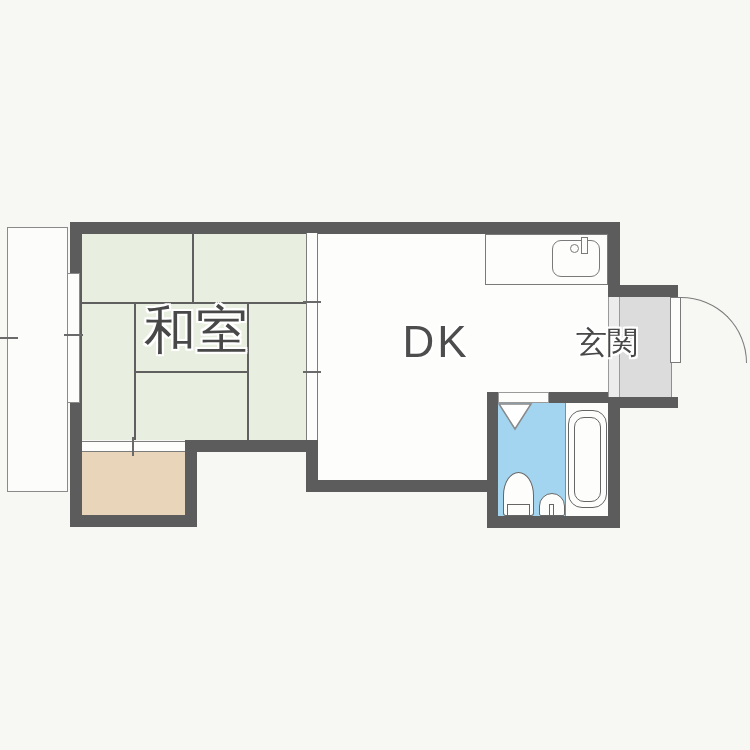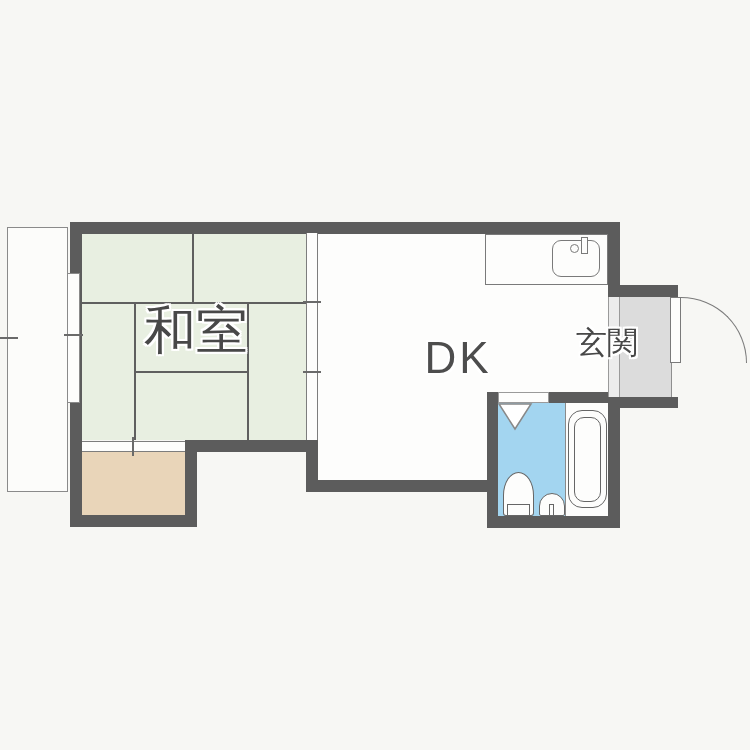--- a/index.html
+++ b/index.html
@@ -85,14 +85,14 @@
 <div class="abs" style="left:503px;top:472px;width:31px;height:44px;background:#fdfdfc;border:1.5px solid #666;border-radius:16px 16px 3px 3px / 24px 24px 3px 3px;"></div>
 <div class="abs" style="left:507px;top:504px;width:23px;height:12px;background:#fdfdfc;border:1.5px solid #666;"></div>
 
 <div class="abs" style="left:539px;top:493px;width:26px;height:23px;background:#fdfdfc;border:1.5px solid #666;border-radius:13px 13px 2px 2px;"></div>
 <div class="abs" style="left:549px;top:504px;width:5px;height:12px;background:#fdfdfc;border:1px solid #666;"></div>
 
 <div class="abs" style="left:670px;top:297px;width:11px;height:66px;background:#fdfdfc;border:1.5px solid #7a7a7a;"></div>
 <div class="abs" style="left:681px;top:297px;width:66px;height:66px;border-top:1.5px solid #7a7a7a;border-right:1.5px solid #7a7a7a;border-top-right-radius:100%;"></div>
 
 <div class="room-label" style="left:196px;top:331px;font-size:52px;font-weight:500;">和室</div>
-<div class="room-label" style="left:458px;top:342px;font-size:44px;font-weight:500;letter-spacing:3px;color:#4d4d4d;margin-top:16px;">DK</div>
+<div class="room-label" style="left:436px;top:342px;font-size:44px;font-weight:500;letter-spacing:3px;color:#4d4d4d;">DK</div>
 <div class="room-label" style="left:607px;top:343px;font-size:31px;font-weight:500;">玄関</div>
 
 </body></html>

